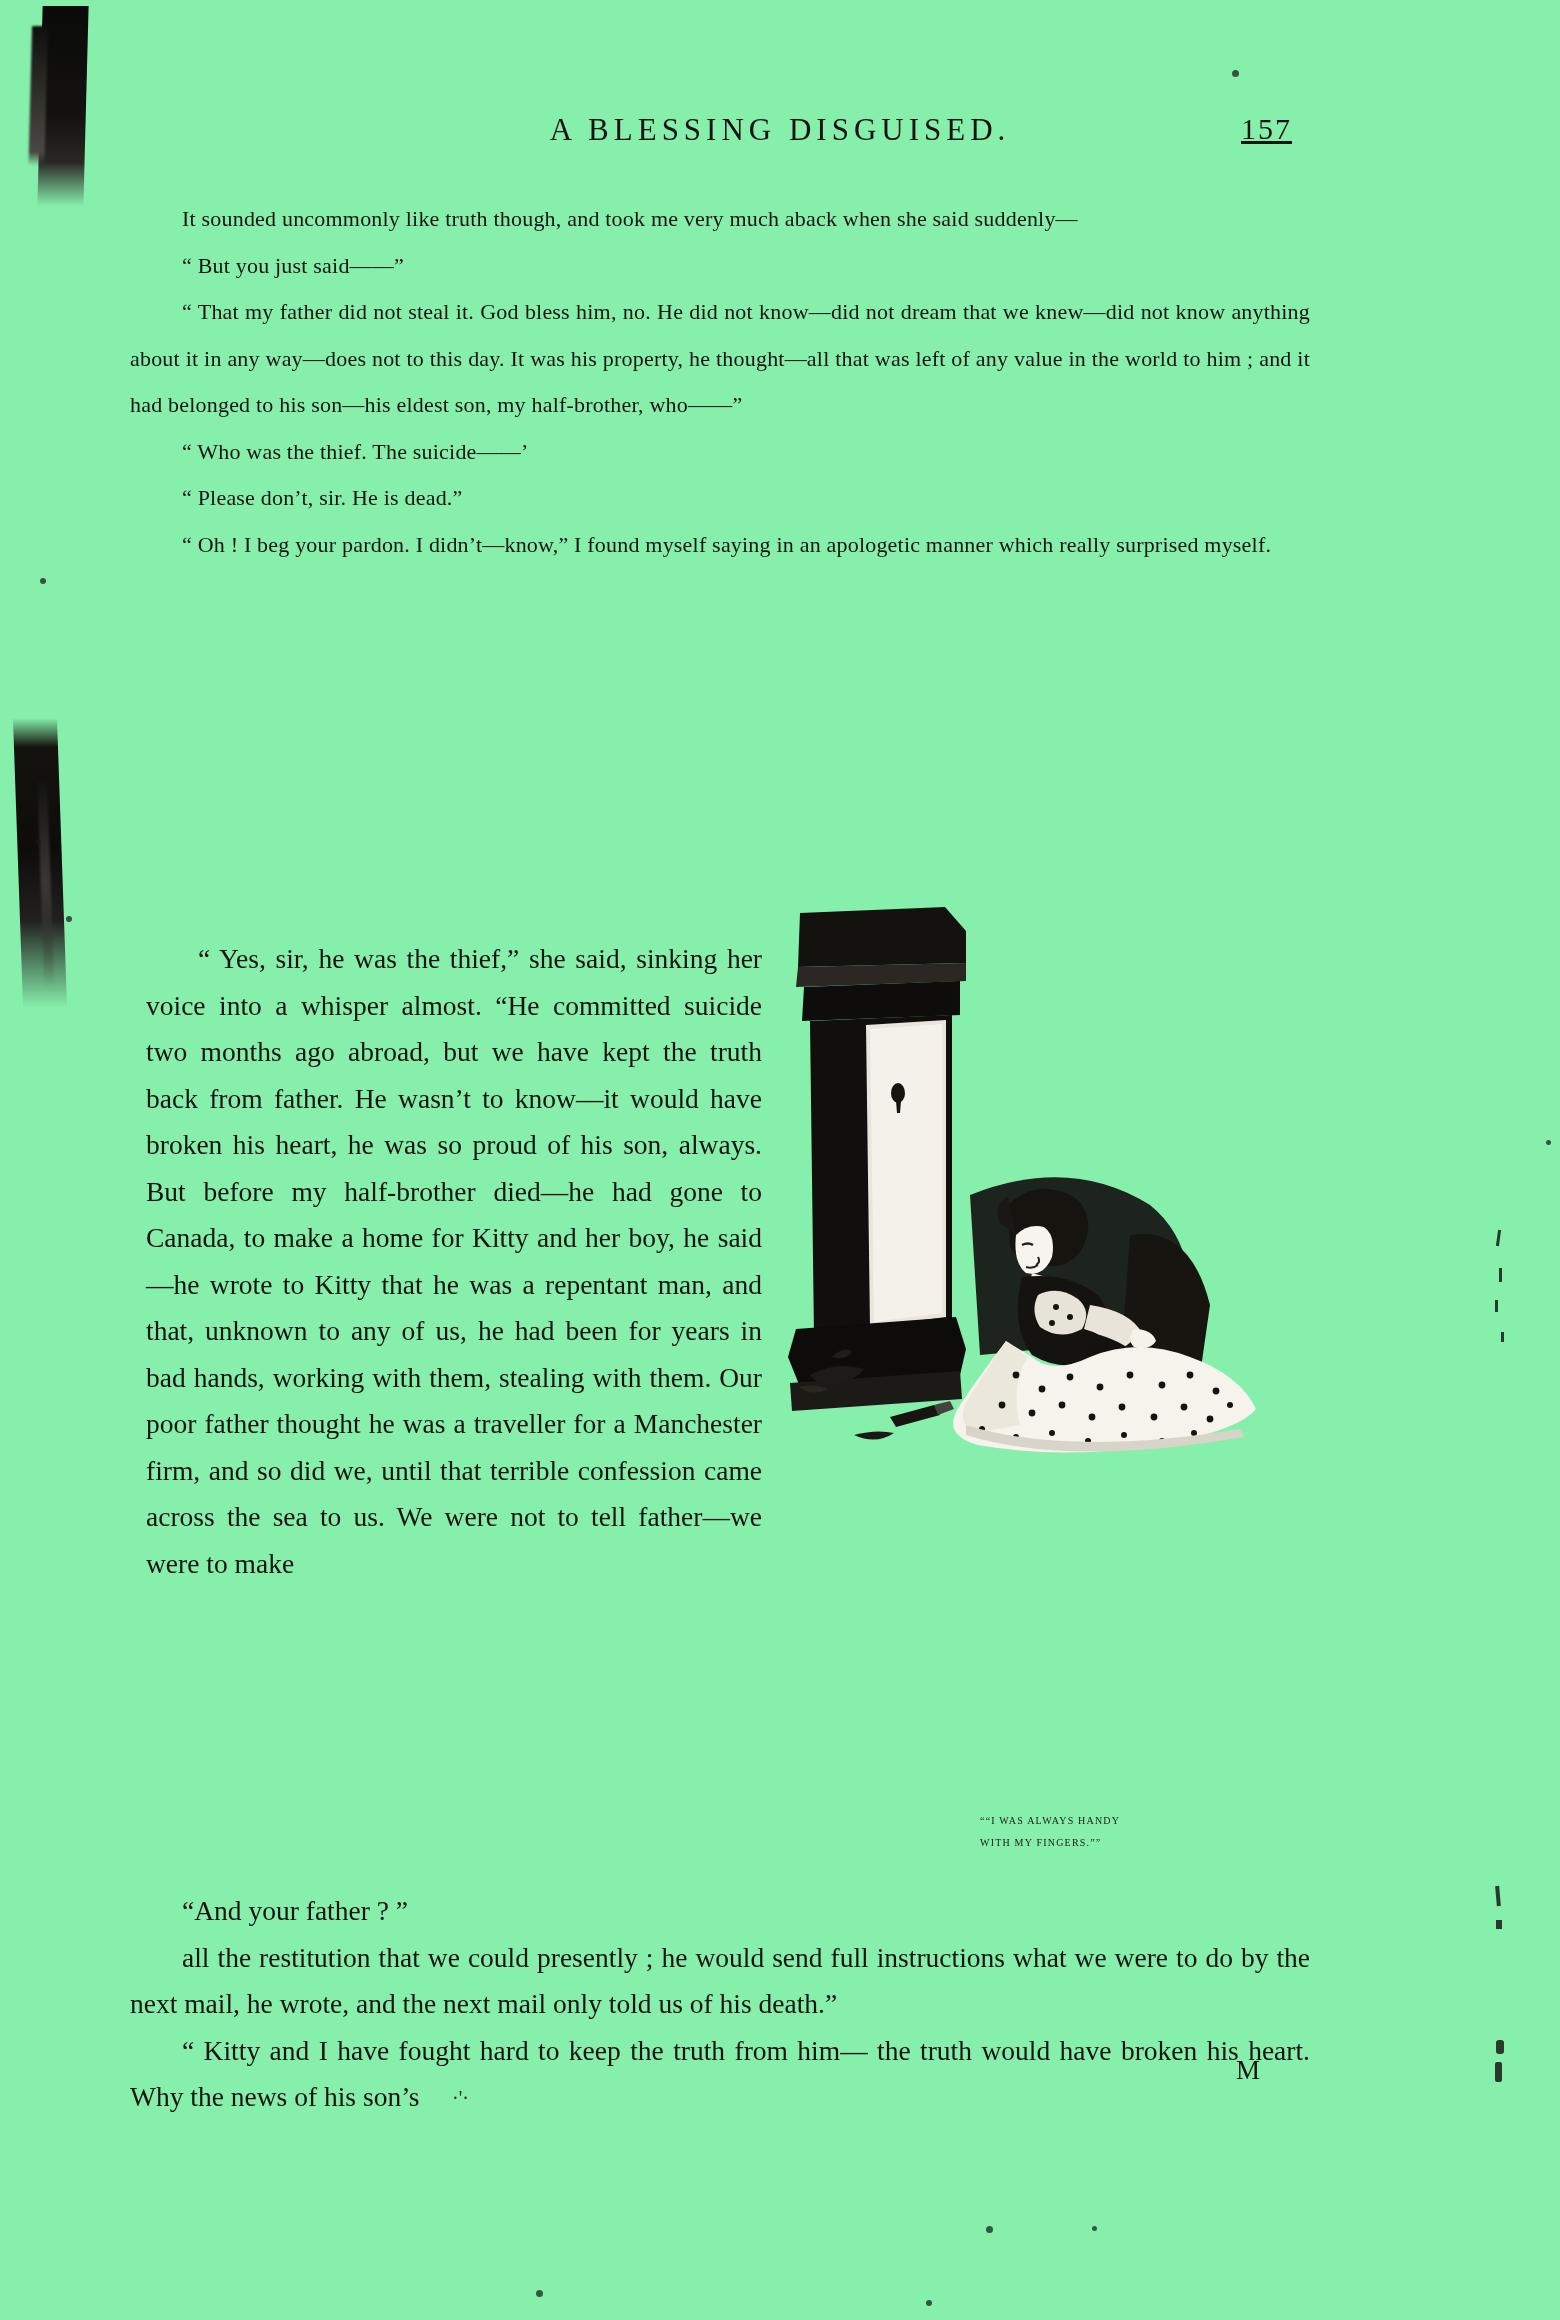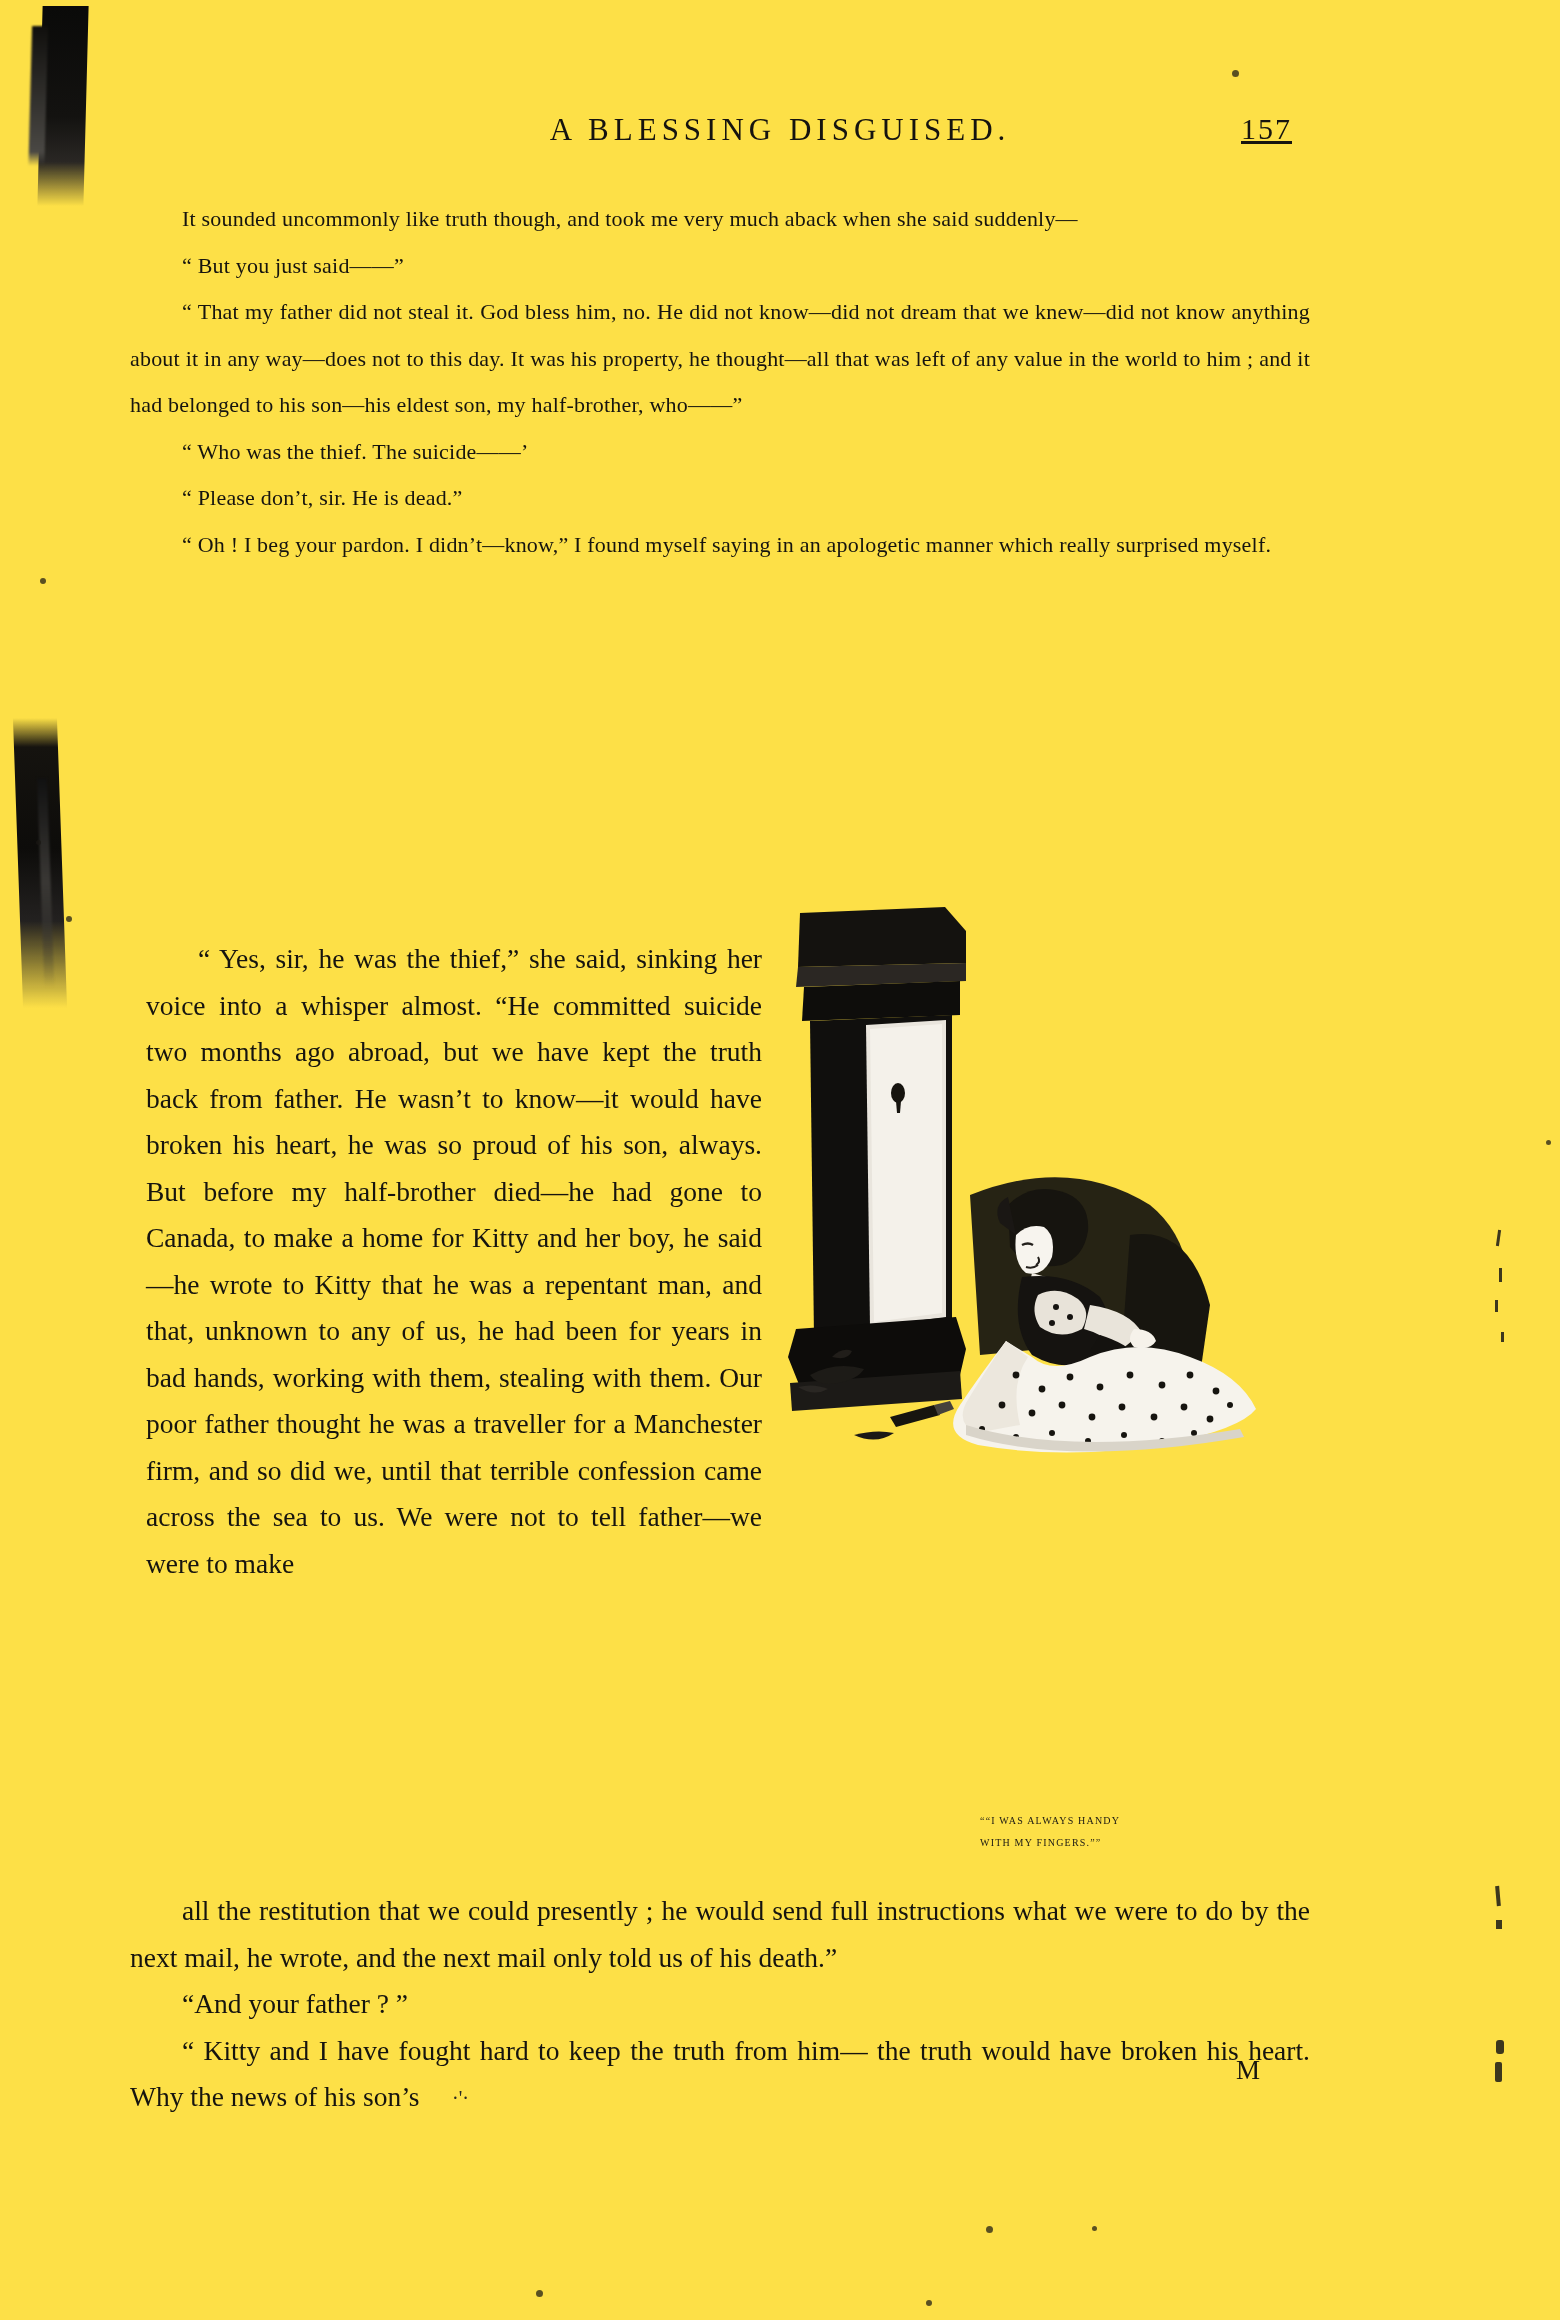--- a/index.html
+++ b/index.html
@@ -4,21 +4,21 @@
 <style>
   html, body {
     margin: 0;
     padding: 0;
     background: #ffffff;
   }
   .page {
     position: relative;
     width: 1560px;
     height: 2320px;
-    background: #fde047;
+    background: #86efac;
     overflow: hidden;
     font-family: "Liberation Serif", serif;
     color: #14120f;
   }
 
   
   .speck {
     position: absolute;
     background: #1a1814;
     border-radius: 50%;
@@ -319,21 +319,21 @@
       </g>
     </svg>
   </div>
 
   <div class="caption">
     <div>““I WAS ALWAYS HANDY</div>
     <div>WITH MY FINGERS.””</div>
   </div>
 
   <div class="tail">
+    <p>“And your father ? ”</p>
     <p>all the restitution that we could presently ; he would send full instructions what we were to do by the next mail, he wrote, and the next mail only told us of his death.”</p>
-    <p>“And your father ? ”</p>
     <p>“ Kitty and I have fought hard to keep the truth from him— the truth would have broken his heart.   Why the news of his son’s</p>
   </div>
 
   <div class="sig">M</div>
   <div class="dotmark" style="left:452px; bottom:210px;">·'·</div>
 
 </div>
 
 </body></html>

